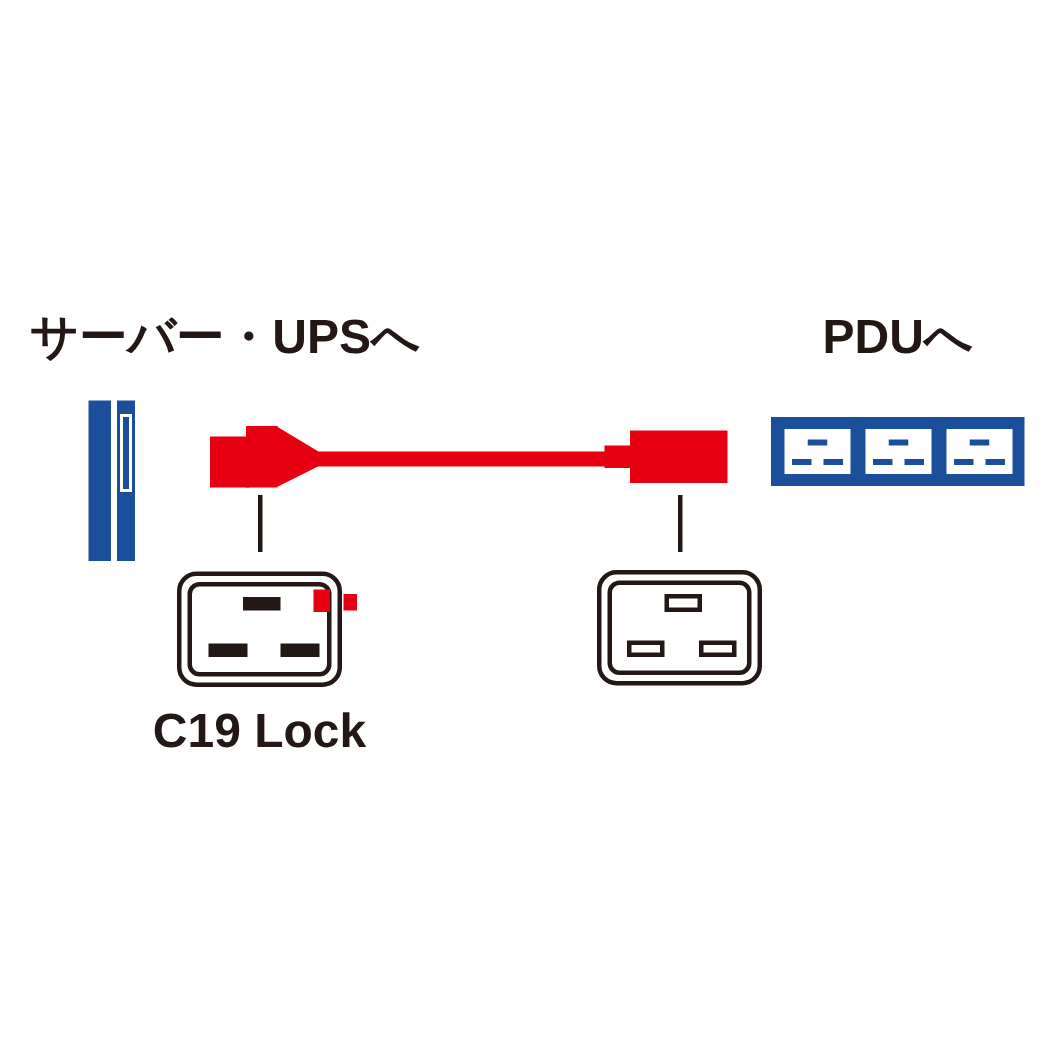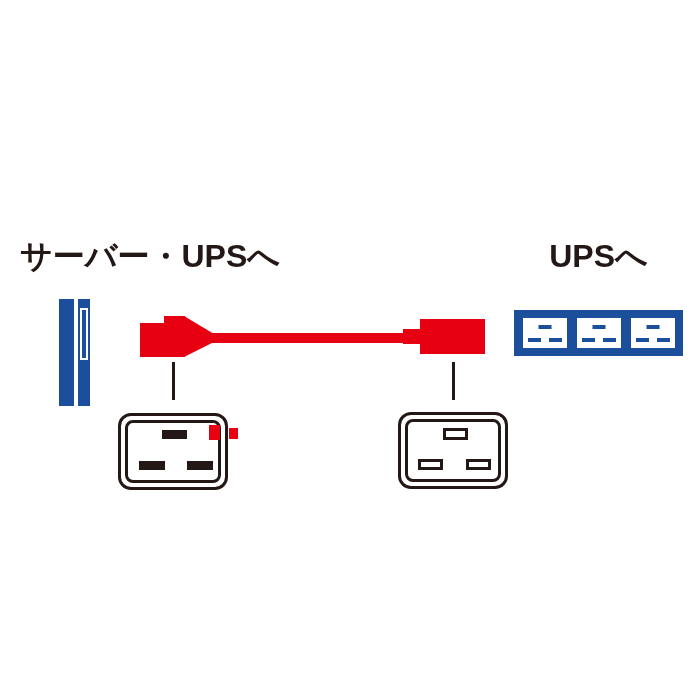--- a/index.html
+++ b/index.html
@@ -1,20 +1,20 @@
 <!DOCTYPE html>
 <html style="--red: #e60012; --blue: #1b4e9b; --ink: #231815;"><head>
 <meta charset="utf-8">
 <style>
   html,body{margin:0;padding:0;background:#fff;}
   #canvas{
     position:relative;width:700px;height:700px;background:#fff;overflow:hidden;
     font-family:"Liberation Sans","DejaVu Sans",sans-serif;
   }
-  .abs{position:absolute;margin-top:32px;}
+  .abs{position:absolute;}
   .label{
     color:var(--ink);font-weight:bold;font-size:32px;line-height:1.1;
     letter-spacing:0px;white-space:nowrap;
   }
   
   .panel-bar{background:var(--blue);}
   .panel-slot{border:2px solid #fff;box-sizing:border-box;background:var(--blue);}
   
   .red{background:var(--red);}
   .plug-taper{
@@ -36,21 +36,21 @@
   .pin-filled{background:var(--ink);}
   .pin-hollow{border:3px solid var(--ink);background:#fff;box-sizing:border-box;}
   .caption{text-align:center;}
 </style>
 </head>
 <body>
 
 <div id="canvas">
 
   <div class="abs label" style="left:20px;top:207px;">サーバー・UPSへ</div>
-  <div class="abs label" style="left:514px;top:207px;width:169px;text-align:center;">UPSへ</div>
+  <div class="abs label" style="left:514px;top:207px;width:169px;text-align:center;">PDUへ</div>
 
   <div class="abs panel-bar" style="left:59px;top:267px;width:15px;height:107px;"></div>
   <div class="abs panel-bar" style="left:78px;top:267px;width:12px;height:107px;"></div>
   <div class="abs panel-slot" style="left:80px;top:276px;width:8px;height:52px;"></div>
 
   <div class="abs red" style="left:140px;top:291px;width:26px;height:34px;"></div>
   <div class="abs red" style="left:164px;top:284px;width:21px;height:41px;"></div>
   <div class="abs plug-taper" style="left:184px;top:284px;width:28px;height:41px;"></div>
   <div class="abs red" style="left:210px;top:301px;width:195px;height:10px;"></div>
   <div class="abs red" style="left:403px;top:297px;width:18px;height:15px;"></div>
@@ -84,14 +84,15 @@
   <div class="abs pin-filled" style="left:187px;top:429px;width:26px;height:9px;"></div>
   <div class="abs red" style="left:209px;top:393px;width:11px;height:15px;"></div>
   <div class="abs red" style="left:229px;top:396px;width:9px;height:11px;"></div>
 
   <div class="abs face-outer" style="left:398px;top:380px;width:110px;height:77px;"></div>
   <div class="abs face-inner" style="left:405px;top:387px;width:96px;height:63px;"></div>
   <div class="abs pin-hollow" style="left:443px;top:396px;width:25px;height:12px;"></div>
   <div class="abs pin-hollow" style="left:418px;top:427px;width:25px;height:11px;"></div>
   <div class="abs pin-hollow" style="left:466px;top:427px;width:25px;height:11px;"></div>
 
+  <div class="abs label caption" style="left:93px;top:470px;width:160px;">C19 Lock</div>
 
 </div>
 
 </body></html>

